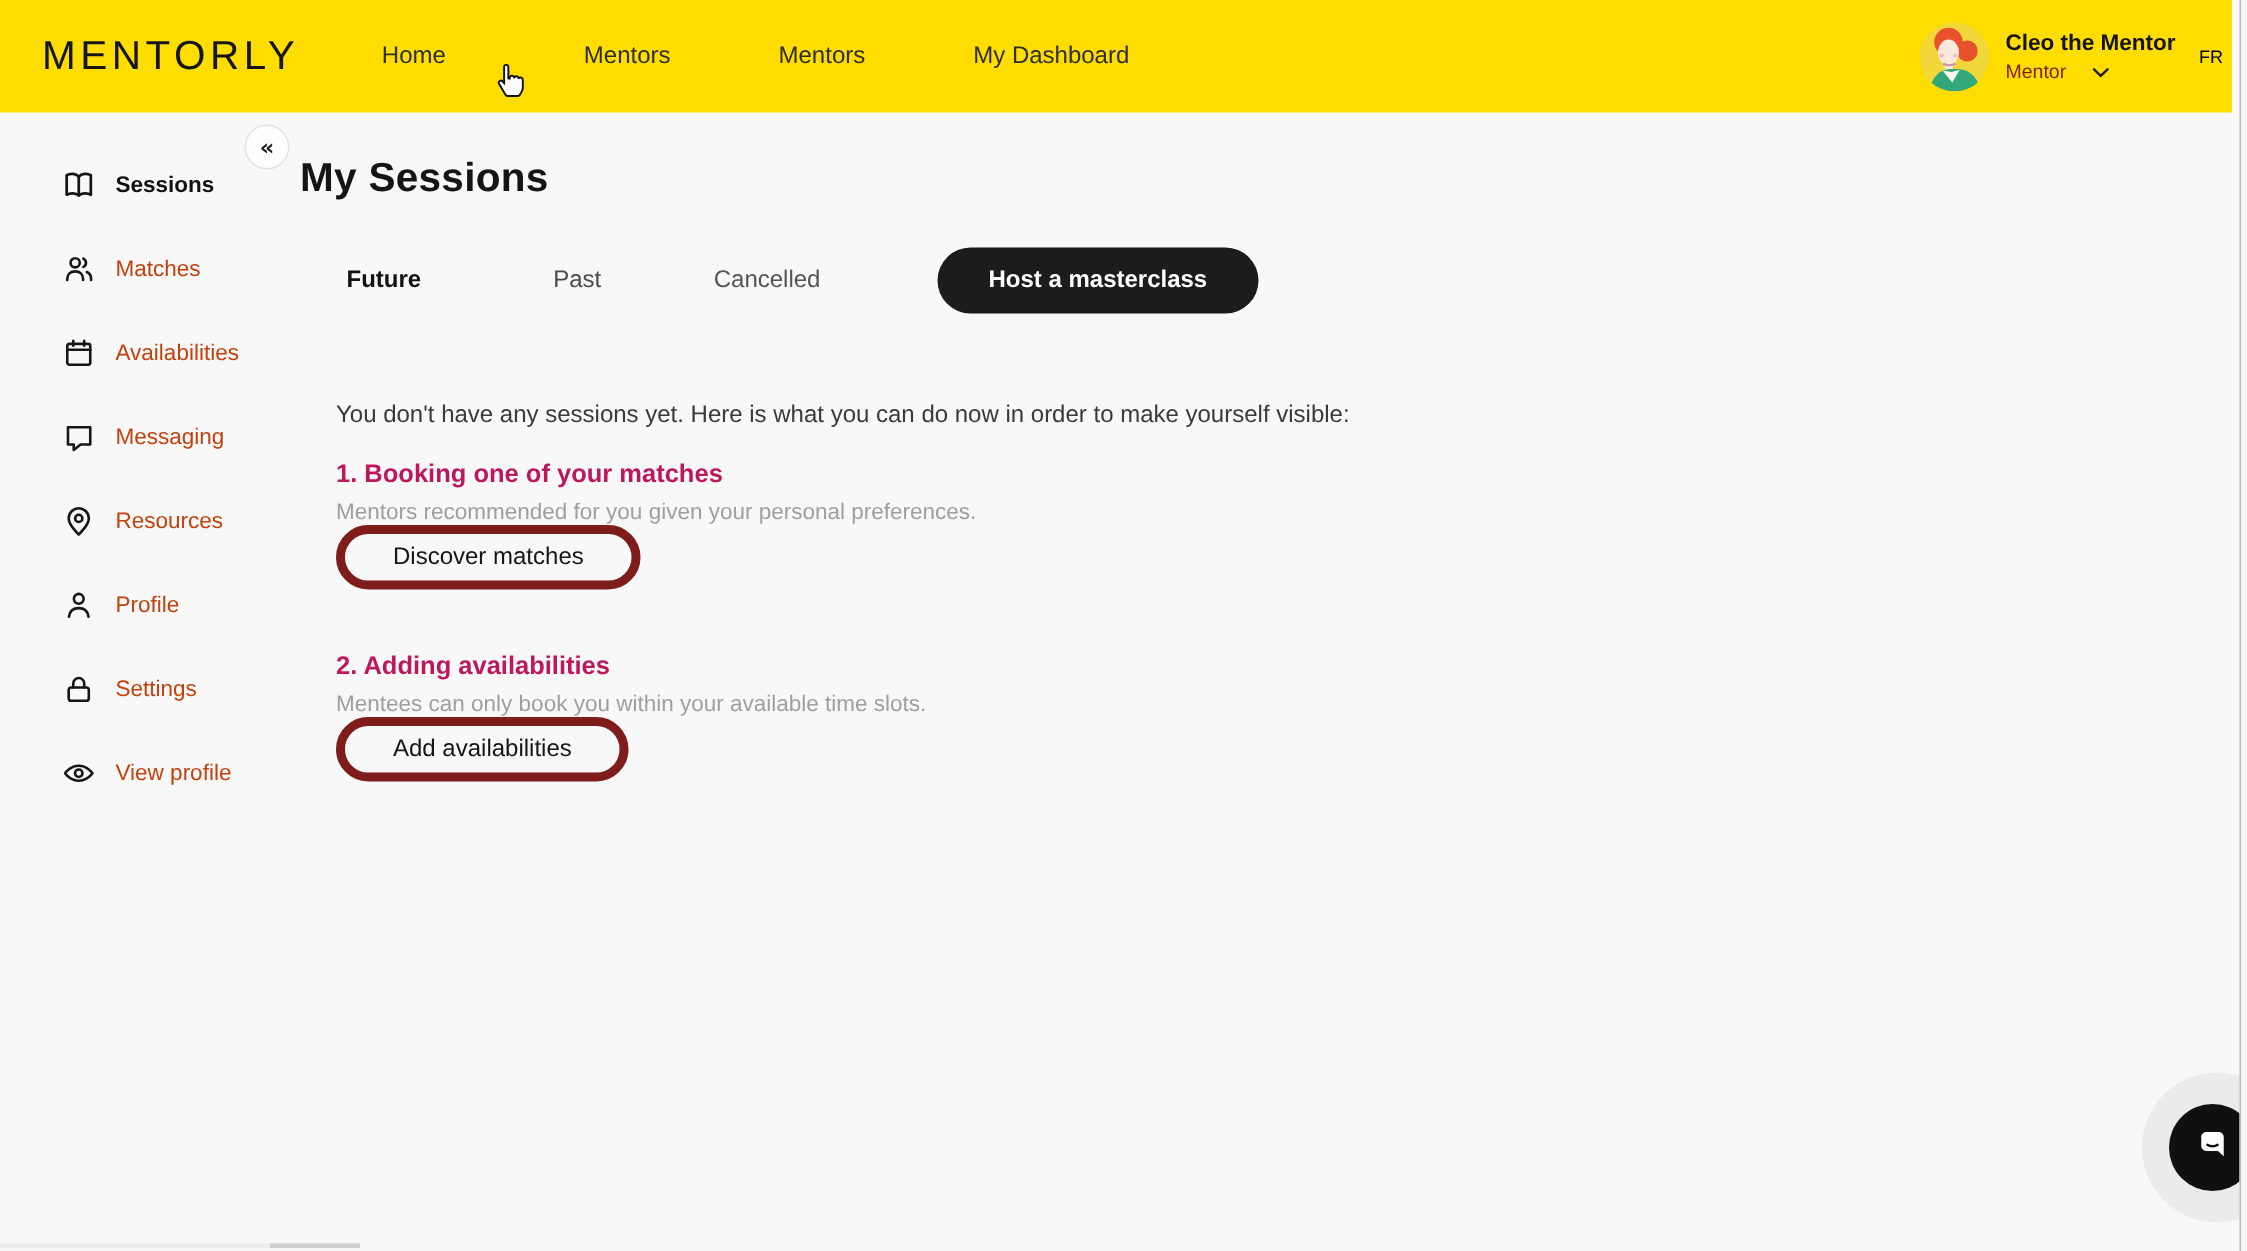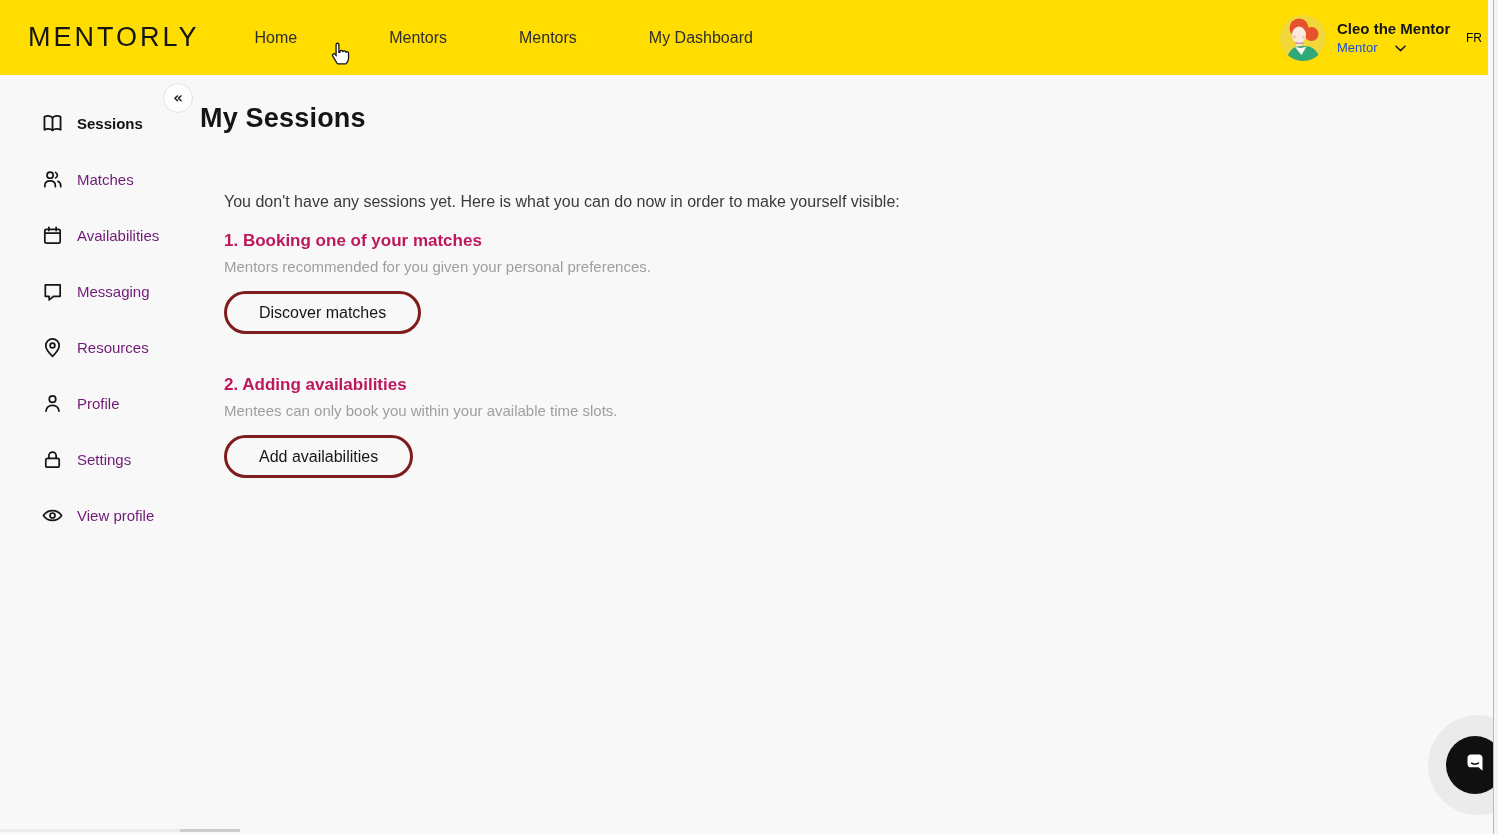--- a/index.html
+++ b/index.html
@@ -27,32 +27,32 @@
   .main-nav a:nth-child(2){ margin-right:40px;margin-left:17px; }
   .main-nav a:nth-child(3){ margin-right:40px; }
   .user-area { margin-left:auto; display:flex; align-items:center; }
   .avatar {
     width:46px; height:46px; border-radius:50%; overflow:hidden;
     flex:0 0 46px; cursor:pointer; background:#F2D73B;
   }
   .user-meta { margin-left:11px; width:125px; }
   .user-name { font-size:15px; font-weight:700; color:#141414; white-space:nowrap; }
   .user-role {
-    margin-top:3px; font-size:13px; color:#1d4ed8; display:flex;
+    margin-top:3px; font-size:13px; color:#7f1d1d; display:flex;
     gap:18px; cursor:pointer;
   }
   .lang { font-size:12px; font-weight:400; color:#000000; margin:0 6px 0 4px; cursor:pointer; }
   
   .sidebar { position:absolute; top:75px; left:16px; width:165px; padding-top:20px; }
   .side-item {
     height:56px; display:flex; align-items:center; padding-left:24px;
     cursor:pointer;
   }
   .side-item .sicon { width:24px; height:24px; display:flex; align-items:center; justify-content:center; color:#161616; }
-  .side-item .slabel { margin-left:13px; font-size:15px; color:#701a75; }
+  .side-item .slabel { margin-left:13px; font-size:15px; color:#c2410c; }
   .side-item.active .slabel { font-weight:700; color:#111; }
   .collapse-btn {
     position:absolute; top:83px; left:163px; width:30px; height:30px;
     border-radius:50%; background:#fdfdfd; border:1px solid #e3e3e3;
     display:flex; align-items:center; justify-content:center;
     font-size:15px; font-weight:700; color:#222; cursor:pointer; z-index:4;
     font-family:"DejaVu Sans", sans-serif; line-height:1;
   }
   
   .main { position:absolute; top:75px; left:198px; width:1100px; }
@@ -66,22 +66,22 @@
   .host-btn {
     height:44px; padding:0 34px; border:none; border-radius:22px;
     background:#1c1c1c; color:#fff; font-size:16px; font-weight:700;
     font-family:"Liberation Sans", sans-serif; cursor:pointer; white-space:nowrap;
   }
   .intro { margin:59px 0 0 26px; font-size:16px; color:#3a3a3a; }
   .step { margin-left:26px; }
   .step h3 { margin-top:20px; font-size:17px; font-weight:700; color:#be185d; }
   .step .desc { margin-top:7px; font-size:15px; color:#9e9ea3; }
   .outline-btn {
-    margin-top:16px; height:43px; padding:0 32px; border-radius:23px;
-    border:3px solid #7f1d1d; background:transparent; color:#161616;
+    height:43px; padding:0 32px; border-radius:23px;
+    border:6px solid #7f1d1d; background:transparent; color:#161616;
     font-size:16px; font-weight:500; font-family:"Liberation Sans", sans-serif;
     cursor:pointer; white-space:nowrap;
   }
   .step-2 h3 { margin-top:41px; }
   
   .chat-halo {
     position:absolute; left:1428px; top:715px; width:100px; height:100px;
     border-radius:50%; background:#ebebeb; z-index:6;
   }
   .chat-btn {
@@ -228,20 +228,26 @@
   </div>
 </aside>
 
 <button class="collapse-btn">
   <span>«</span>
 </button>
 
 <main class="main">
   <h1 class="page-title">My Sessions</h1>
 
+  <div class="tabs">
+    <div class="tab active tab-future">Future</div>
+    <div class="tab tab-past">Past</div>
+    <div class="tab tab-cancelled">Cancelled</div>
+    <button class="host-btn">Host a masterclass</button>
+  </div>
 
   <p class="intro">You don't have any sessions yet. Here is what you can do now in order to make yourself visible:</p>
 
   <section class="step step-1">
     <h3>1. Booking one of your matches</h3>
     <p class="desc">Mentors recommended for you given your personal preferences.</p>
     <button class="outline-btn">Discover matches</button>
   </section>
 
   <section class="step step-2">

